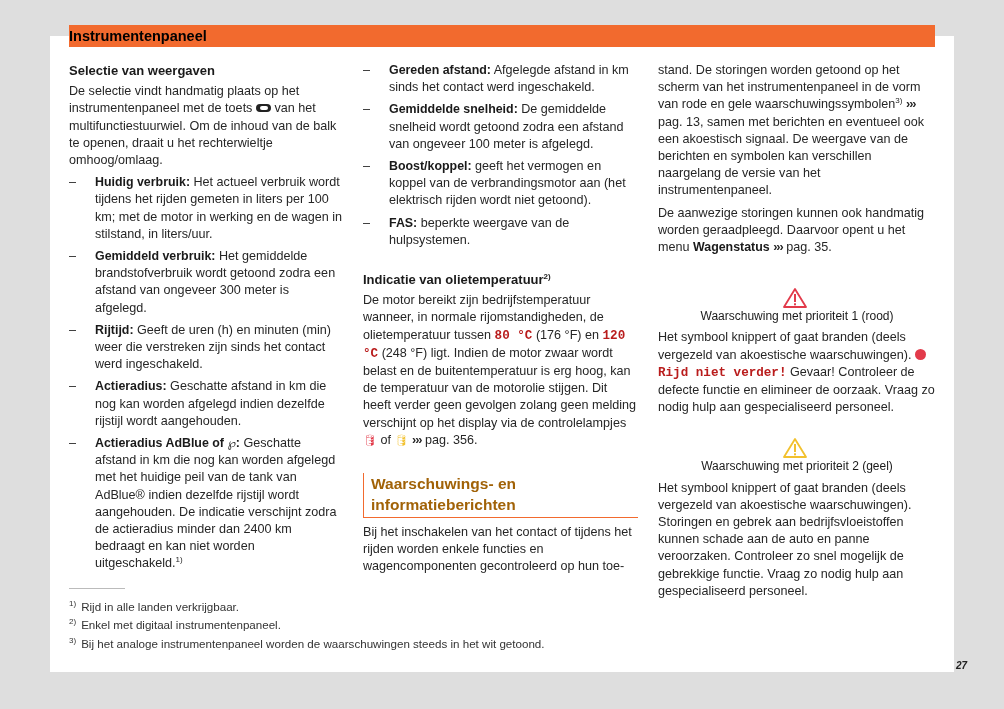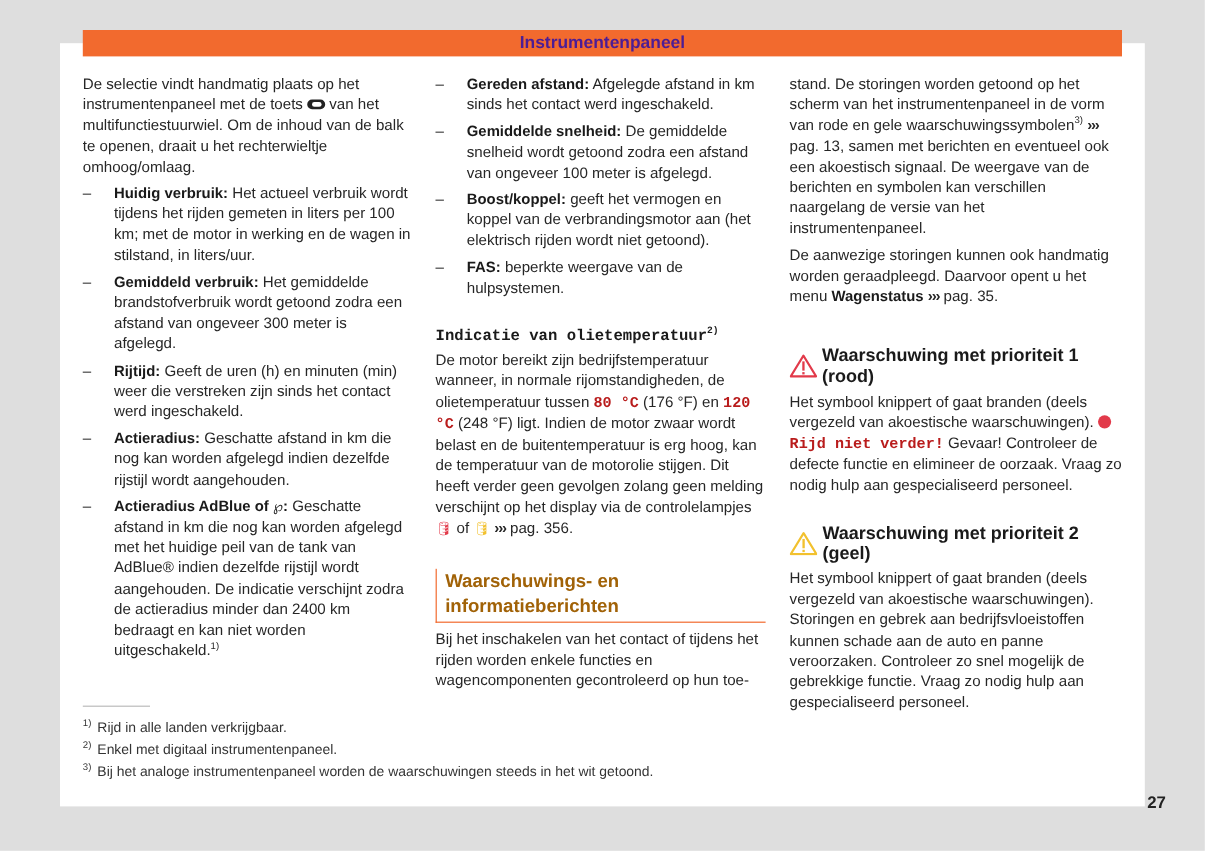--- a/index.html
+++ b/index.html
@@ -5,74 +5,75 @@
   html, body { margin:0; padding:0; }
   body {
     width:1004px; height:709px; background:#dedede; position:relative; overflow:hidden;
     font-family:"Liberation Sans", "DejaVu Sans", sans-serif; color:#222;
   }
   .page {
     position:absolute; left:50px; top:36px; width:904px; height:636px; background:#fff;
   }
   .header-bar {
     position:absolute; left:69px; top:25px; width:866px; height:22px; background:#f26a2e;
-    color:#4c1d95; text-align:center; font-size:14.5px; line-height:22px; font-weight:bold;
+    color:#000000; text-align:left; font-size:14.5px; line-height:22px; font-weight:bold;
   }
   .col { position:absolute; top:62px; font-size:12.6px; line-height:17.2px; color:#262626; }
   .col1 { left:69px; width:275px; }
   .col2 { left:363px; width:275px; }
   .col3 { left:658px; width:278px; }
   .h { font-weight:bold; font-size:13px; margin:0 0 4px 0; color:#1a1a1a; }
   p { margin:0 0 5px 0; }
   .item { position:relative; padding-left:26px; margin:0 0 5px 0; }
   .item .dash { position:absolute; left:0; top:0; }
   .mono { font-family:Liberation Sans, sans-serif; font-weight:bold; font-size:12.4px; color:#1a1a1a; }
   b.bb { font-weight:bold; color:#b91c1c;font-family:Liberation Mono, monospace; }
   sup { font-size:8px; line-height:0; }
   .section-heading {
     border-left:1px solid #f26a2e; border-bottom:1px solid #f26a2e; padding:0 0 2px 7px;
     font-size:15.5px; line-height:21px; font-weight:bold; color:#a16207; margin:24px 0 6px 0;
   }
-  .warn-head { display:flex; align-items:center; font-weight:bold; font-size:15px; margin:22px 0 4px 0; color:#1a1a1a; }
+  .warn-head { display:flex; align-items:center; font-weight:normal; font-size:12px; margin:22px 0 4px 0; color:#1a1a1a;flex-direction:column; }
   .warn-head svg { margin-right:4px; }
   .stop { display:inline-block; width:11px; height:11px; border-radius:50%; background:#e23a4a; vertical-align:-1px; margin-right:3px; }
   .oil-red { color:#e23a4a; font-size:11px; }
   .oil-yel { color:#f2c12e; font-size:11px; }
   .fn-rule { position:absolute; left:69px; top:588px; width:56px; border-top:1px solid #bbb; }
   .footnotes { position:absolute; left:69px; top:598px; font-size:11.6px; line-height:18.3px; color:#333; }
   .footnotes .fn sup { margin-right:5px; }
-  .pagenum { position:absolute; left:956px; top:660px; font-size:14px; font-weight:bold; color:#222; }
+  .pagenum { position:absolute; left:956px; top:660px; font-size:10px; font-weight:bold; font-style:italic; color:#222; }
   .arrows { font-weight:bold; letter-spacing:-1px; }
 </style>
 </head>
 <body>
 
 <div class="page"></div>
 <div class="header-bar">Instrumentenpaneel</div>
 
 <div class="col col1">
+  <div class="h">Selectie van weergaven</div>
   <p>
     <span>De selectie vindt handmatig plaats op het instrumentenpaneel met de toets</span>
     <span style="display:inline-block;width:15px;height:8px;border:2px solid #222;border-radius:5px;background:#222;vertical-align:0;box-sizing:border-box;position:relative;"><span style="position:absolute;left:2px;top:0;width:8px;height:4px;background:#fff;border-radius:2px;"></span></span>
     <span>van het multifunctiestuurwiel. Om de inhoud van de balk te openen, draait u het rechterwieltje omhoog/omlaag.</span>
   </p>
   <div class="item"><span class="dash">–</span><span class="mono">Huidig verbruik:</span> <span>Het actueel verbruik wordt tijdens het rijden gemeten in liters per 100 km; met de motor in werking en de wagen in stilstand, in liters/uur.</span></div>
   <div class="item"><span class="dash">–</span><span class="mono">Gemiddeld verbruik:</span> <span>Het gemiddelde brandstofverbruik wordt getoond zodra een afstand van ongeveer 300 meter is afgelegd.</span></div>
   <div class="item"><span class="dash">–</span><span class="mono">Rijtijd:</span> <span>Geeft de uren (h) en minuten (min) weer die verstreken zijn sinds het contact werd ingeschakeld.</span></div>
   <div class="item"><span class="dash">–</span><span class="mono">Actieradius:</span> <span>Geschatte afstand in km die nog kan worden afgelegd indien dezelfde rijstijl wordt aangehouden.</span></div>
   <div class="item"><span class="dash">–</span><span class="mono">Actieradius AdBlue of</span> <span style="font-style:italic;font-size:12px;">℘</span><span class="mono">:</span> <span>Geschatte afstand in km die nog kan worden afgelegd met het huidige peil van de tank van AdBlue® indien dezelfde rijstijl wordt aangehouden. De indicatie verschijnt zodra de actieradius minder dan 2400 km bedraagt en kan niet worden uitgeschakeld.</span><sup>1)</sup></div>
 </div>
 
 <div class="col col2">
   <div class="item"><span class="dash">–</span><span class="mono">Gereden afstand:</span> <span>Afgelegde afstand in km sinds het contact werd ingeschakeld.</span></div>
   <div class="item"><span class="dash">–</span><span class="mono">Gemiddelde snelheid:</span> <span>De gemiddelde snelheid wordt getoond zodra een afstand van ongeveer 100 meter is afgelegd.</span></div>
   <div class="item"><span class="dash">–</span><span class="mono">Boost/koppel:</span> <span>geeft het vermogen en koppel van de verbrandingsmotor aan (het elektrisch rijden wordt niet getoond).</span></div>
   <div class="item"><span class="dash">–</span><span class="mono">FAS:</span> <span>beperkte weergave van de hulpsystemen.</span></div>
 
-  <div class="h" style="margin-top:22px;font-family:Liberation Mono, monospace;"><span>Indicatie van olietemperatuur</span><sup>2)</sup></div>
+  <div class="h" style="margin-top:22px;"><span>Indicatie van olietemperatuur</span><sup>2)</sup></div>
   <p>
     <span>De motor bereikt zijn bedrijfstemperatuur wanneer, in normale rijomstandigheden, de olietemperatuur tussen</span>
     <b class="bb">80 °C</b>
     <span>(176 °F) en</span>
     <b class="bb">120 °C</b>
     <span>(248 °F) ligt. Indien de motor zwaar wordt belast en de buitentemperatuur is erg hoog, kan de temperatuur van de motorolie stijgen. Dit heeft verder geen gevolgen zolang geen melding verschijnt op het display via de controlelampjes</span>
     <span class="oil-red">🛢</span>
     <span>of</span>
     <span class="oil-yel">🛢</span>
     <span class="arrows">›››</span>

